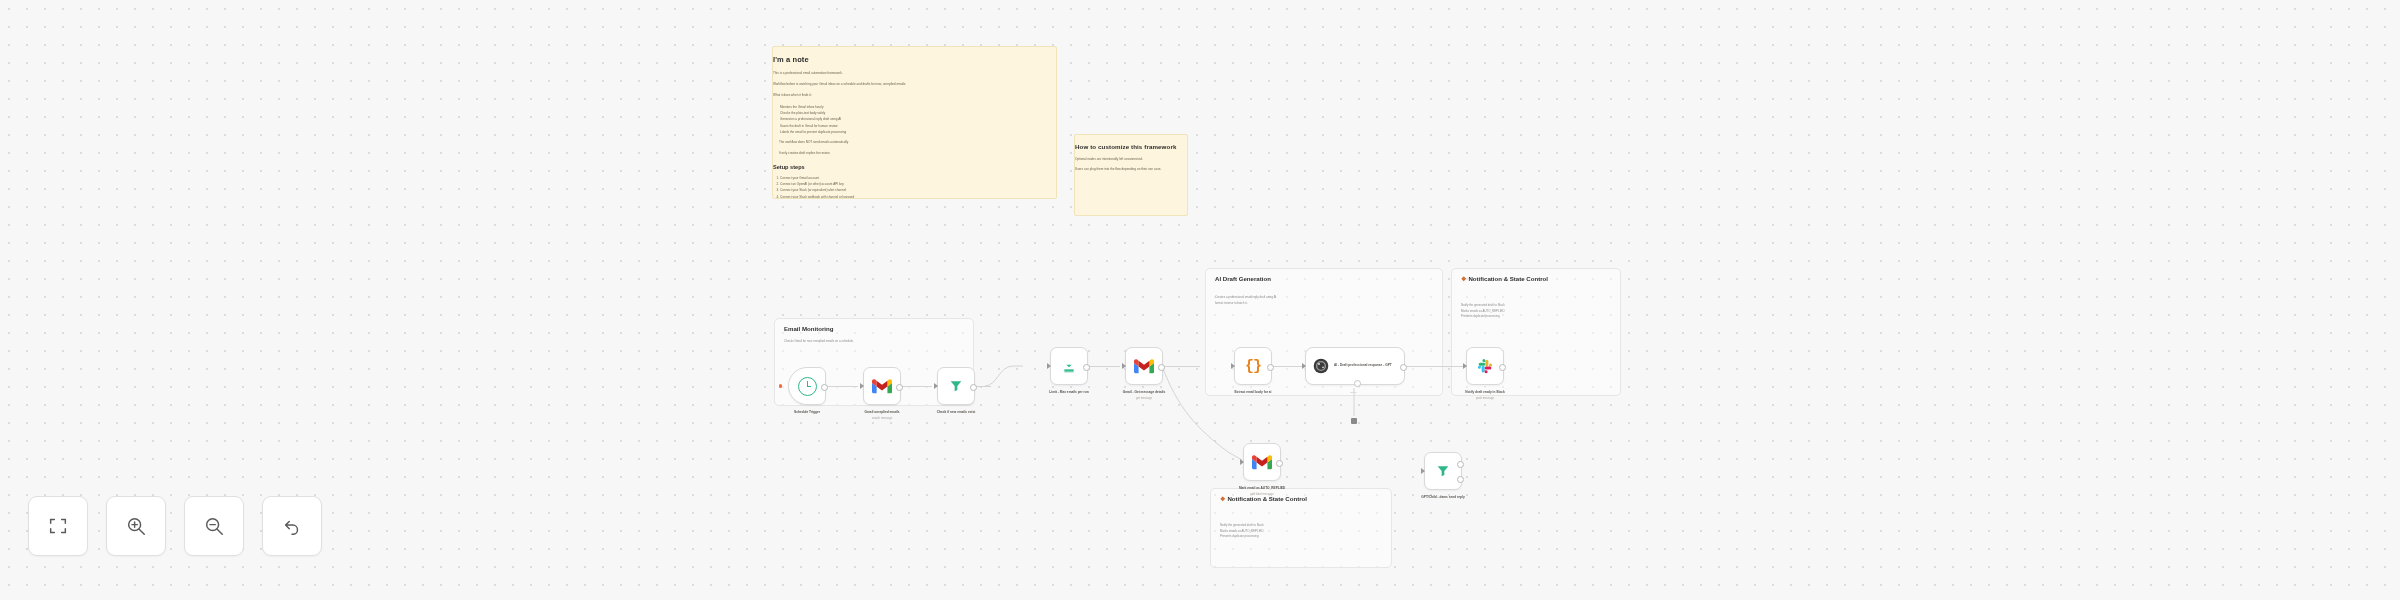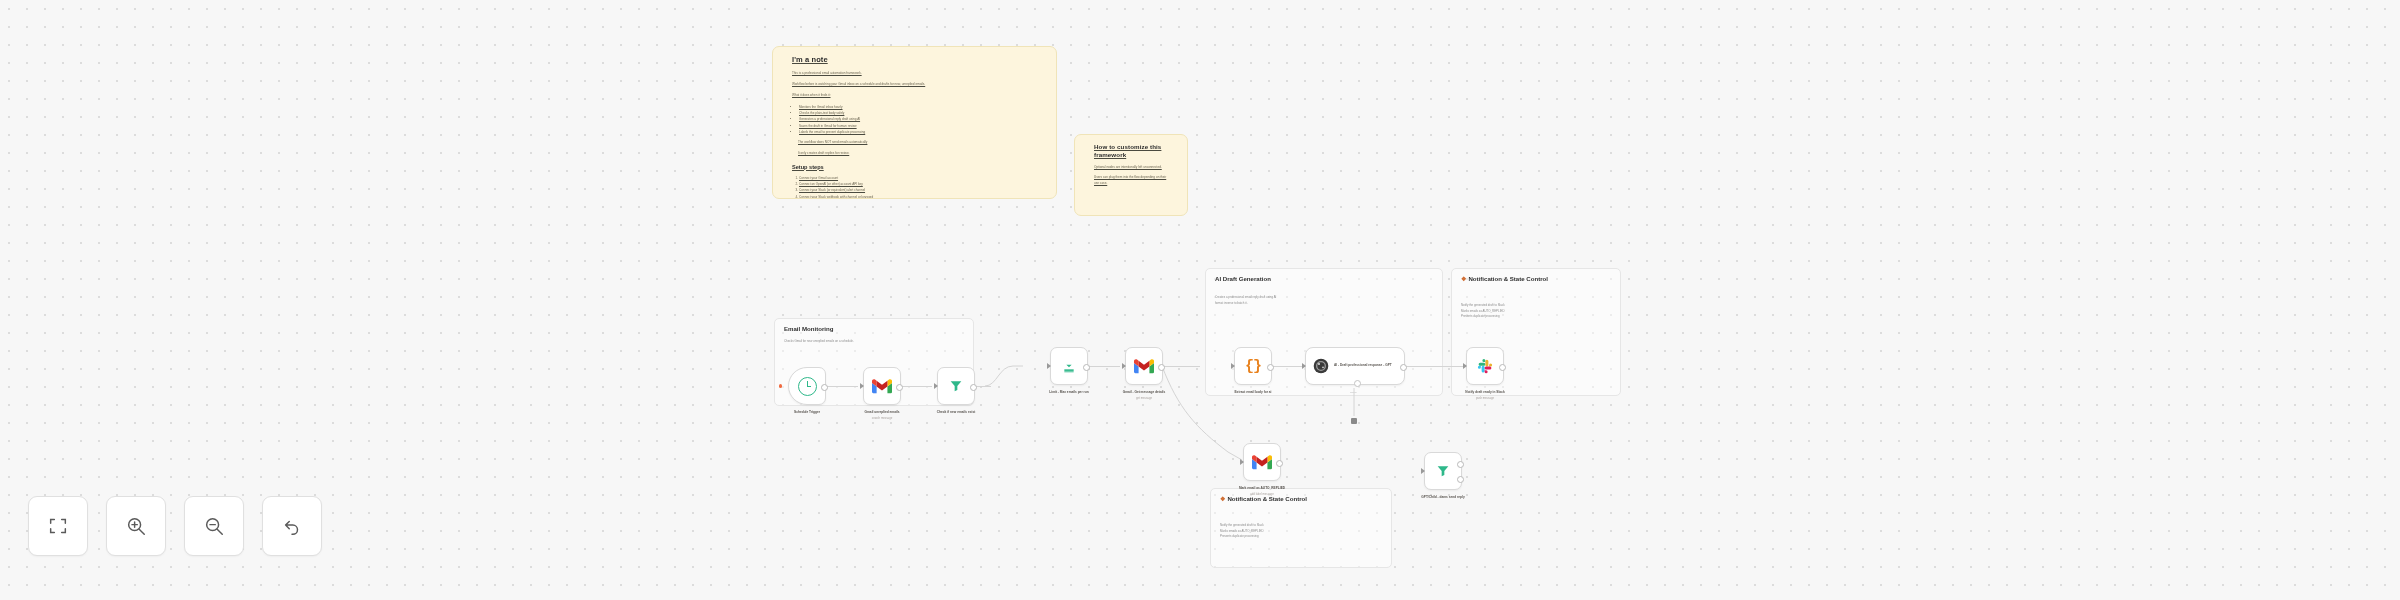--- a/index.html
+++ b/index.html
@@ -15,26 +15,25 @@
     background:
       radial-gradient(circle, #dcdcdc 0.8px, transparent 0.9px) 0 0/18px 18px,
       #f7f7f7;
   }
 
   
   .sticky{
     position:absolute;
     background:#fdf5dd;
     border:1px solid #f0e4b8;
-    border-radius:7px;
-    padding:8px 19px;
+    border-radius:2px;
+    padding:8px 0;
     box-sizing:border-box;
     color:#4a4a3f;
     overflow:hidden;
-    text-decoration:underline;
   }
   .sticky h3{
     margin:0 0 7px 0;
     font-size:7.5px;
     font-weight:bold;
     color:#2b2b2b;
     letter-spacing:.1px;
     line-height:1.25;
   }
   .sticky p{margin:0 0 5px 0;font-size:3.1px;line-height:1.85;color:#6b6552;}

